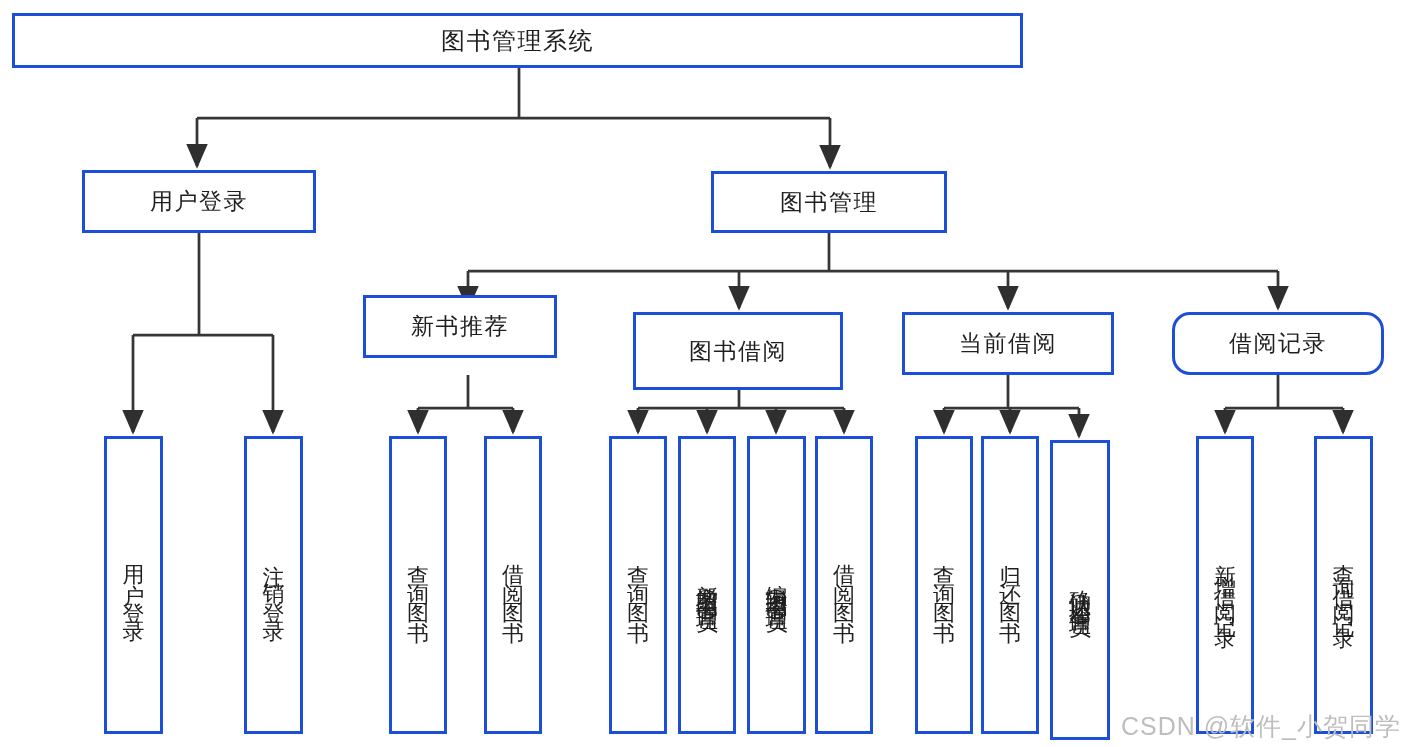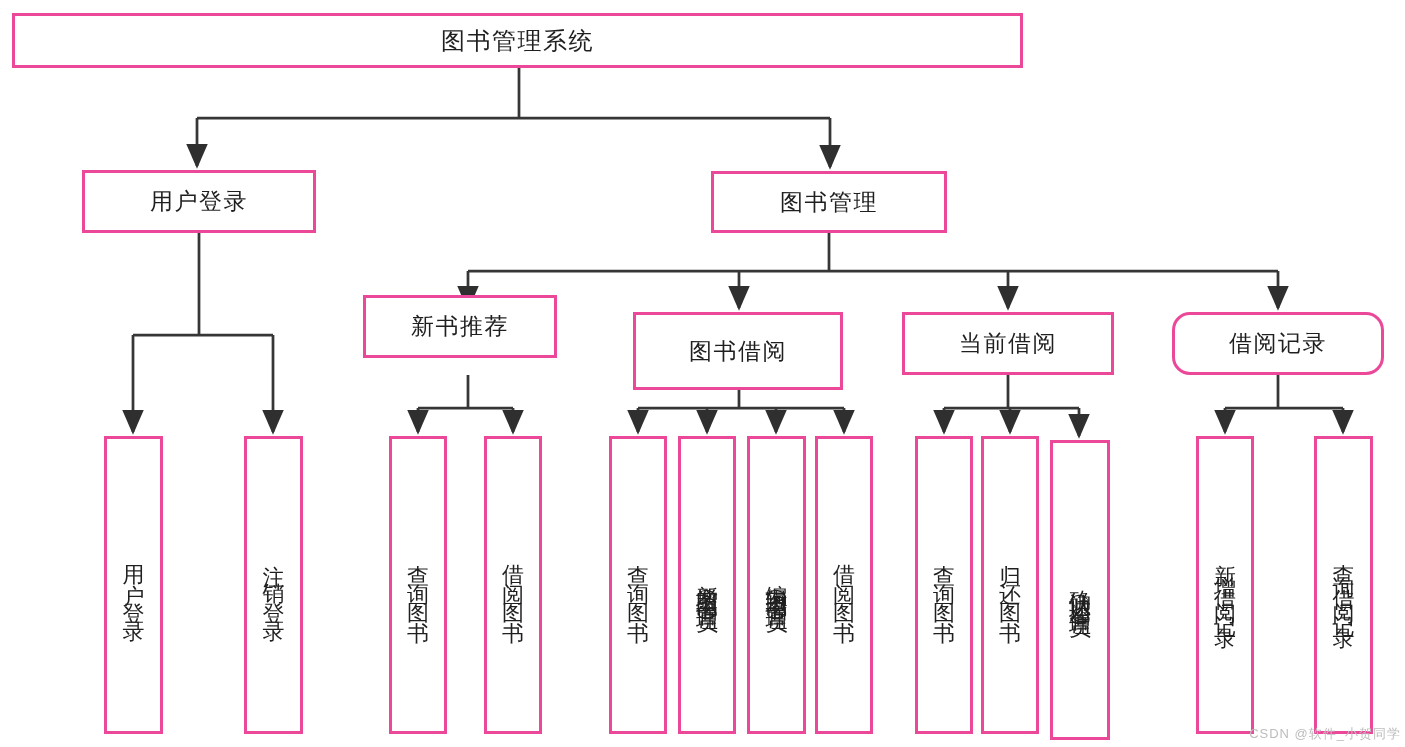--- a/index.html
+++ b/index.html
@@ -8,21 +8,21 @@
     width:1405px;height:747px;
     background:#ffffff;
     font-family:"Liberation Sans","DejaVu Sans",sans-serif;
     overflow:hidden;
   }
   #edges{position:absolute;left:0;top:0;z-index:1;}
   .node{
     position:absolute;
     box-sizing:border-box;
     background:#ffffff;
-    border:3px solid #ec4899;
+    border:3px solid #1d4ed8;
     display:flex;
     align-items:center;
     justify-content:center;
     color:#1f1f1f;
     z-index:2;
   }
   .h-node{
     font-size:23px;
     letter-spacing:1.5px;
     white-space:nowrap;
@@ -32,21 +32,21 @@
     writing-mode:vertical-rl;
     text-orientation:mixed;
     font-size:22px;
     line-height:1;
   }
   .watermark{
     position:absolute;
     right:4px;
     bottom:4px;
     z-index:6;
-    font-size:13px;
+    font-size:25px;
     color:#bdbdbd;
     letter-spacing:1px;
     white-space:nowrap;
     margin-left:17px;
   }
 </style>
 </head>
 <body>
 
 <div id="stage">

